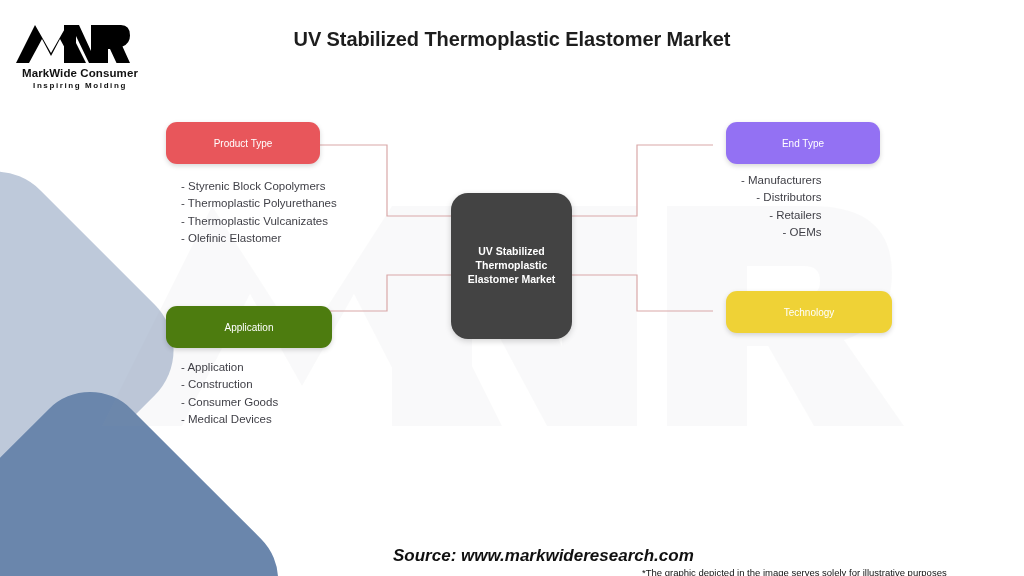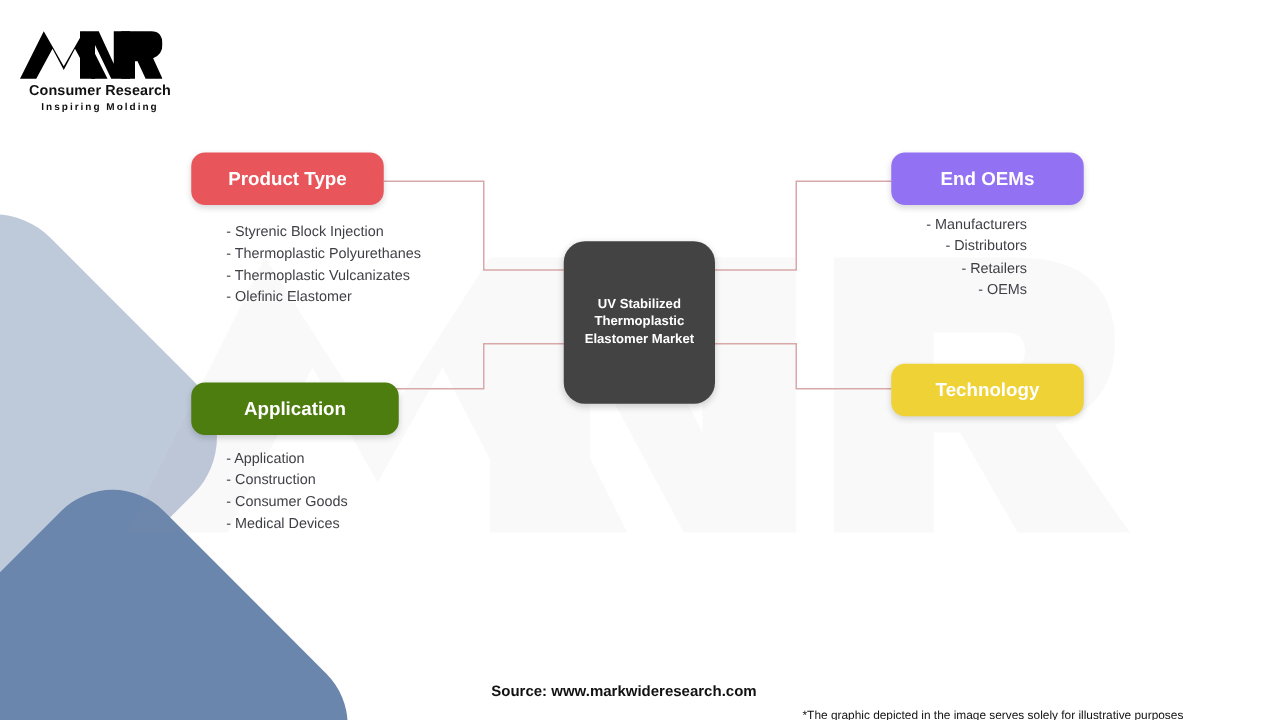--- a/index.html
+++ b/index.html
@@ -95,21 +95,21 @@
     height: 576px;
     pointer-events: none;
   }
 
   
   .center-node {
     position: absolute;
     left: 451px;
     top: 193px;
     width: 121px;
-    height: 130px;
+    height: 146px;
     background: #434343;
     border-radius: 17px;
     display: flex;
     align-items: center;
     justify-content: center;
     text-align: center;
     box-shadow: 0 2px 6px rgba(0,0,0,0.18);
   }
   .center-node-text {
     color: #ffffff;
@@ -121,50 +121,52 @@
 
   
   .pill {
     position: absolute;
     height: 42px;
     border-radius: 11px;
     display: flex;
     align-items: center;
     justify-content: center;
     color: #ffffff;
-    font-size: 15px;
-    font-weight: bold;
+    font-size: 10px;
+    font-weight: normal;
     box-shadow: 0 2px 5px rgba(0,0,0,0.16);
+    margin-left: 13px;
   }
   .pill-product  { left: 153px; top: 122px; width: 154px; background: #e8565b; }
   .pill-enduser  { left: 713px; top: 122px; width: 154px; background: #9371f3; }
   .pill-app      { left: 153px; top: 306px; width: 166px; background: #4d7c0f; }
-  .pill-tech     { left: 713px; top: 291px; width: 154px; background: #efd236; }
+  .pill-tech     { left: 713px; top: 291px; width: 166px; background: #efd236; }
 
   
   .item-list {
     position: absolute;
     font-size: 11.5px;
     color: #3f3f46;
     line-height: 1.52;
   }
   .item-list div { white-space: nowrap; }
   .list-product { left: 181px; top: 178px; }
   .list-enduser { left: 741px; top: 172px; text-align: right; }
   .list-app     { left: 181px; top: 359px; }
   .list-tech    { left: 741px; top: 344px; }
 
   
   .source {
     position: absolute;
     left: 393px;
     top: 546px;
-    font-size: 12px;
-    font-weight: bold;
-    color: #111111;
+    font-size: 17px;
+    font-weight: bold;
+    color: #111111;
+    font-style: italic;
   }
   .disclaimer {
     position: absolute;
     left: 642px;
     top: 551px;
     font-size: 9.5px;
     color: #111111;
     margin-top: 16px;
   }
 </style>
@@ -182,24 +184,25 @@
     <path d="M575 10 L720 10 Q800 10 800 78 Q800 128 752 144 L812 230 L722 230 L676 150 L655 150 L655 230 L575 230 Z M655 70 L655 100 L712 100 Q728 100 728 85 Q728 70 712 70 Z" fill="#9aa0a6"></path>
   </svg>
 
   <div class="logo">
     <svg class="logo-mark" width="116" height="44" viewBox="0 0 232 88">
       <path d="M4 82 L42 6 L74 62 L106 6 L144 82 L118 82 L92 34 L74 68 L56 34 L30 82 Z" fill="#000000"></path>
       <path d="M100 6 L130 6 L154 58 L154 6 L180 6 L180 82 L150 82 L124 28 L124 82 L100 82 Z" fill="#000000"></path>
       <path d="M188 6 L212 6 Q232 6 232 28 Q232 44 216 50 L232 82 L206 82 L192 54 L188 54 L188 82 L166 82 L166 6 Z" fill="#000000" opacity="0"></path>
       <path d="M176 6 L214 6 Q232 6 232 27 Q232 43 217 49 L232 82 L205 82 L192 54 L188 54 L188 82 L166 82 L166 6 Z" fill="#000000"></path>
     </svg>
-    <div class="logo-name">Consumer Research</div>
+    <div class="logo-name">MarkWide Consumer</div>
     <div class="logo-tag">Inspiring Molding</div>
   </div>
 
+  <div class="title">UV Stabilized Thermoplastic Elastomer Market</div>
 
   <svg class="connectors" viewBox="0 0 1024 576">
     <g fill="none" stroke="#d9a8a8" stroke-width="1.2">
       <path d="M451 216 L387 216 L387 145 L307 145"></path>
       <path d="M572 216 L637 216 L637 145 L713 145"></path>
       <path d="M451 275 L387 275 L387 311 L315 311"></path>
       <path d="M572 275 L637 275 L637 311 L713 311"></path>
     </g>
   </svg>
 
@@ -208,28 +211,28 @@
       <div>UV Stabilized</div>
       <div>Thermoplastic</div>
       <div>Elastomer Market</div>
     </div>
   </div>
 
   <div class="pill pill-product">
     <span>Product Type</span>
   </div>
   <div class="item-list list-product">
-    <div>- Styrenic Block Injection</div>
+    <div>- Styrenic Block Copolymers</div>
     <div>- Thermoplastic Polyurethanes</div>
     <div>- Thermoplastic Vulcanizates</div>
     <div>- Olefinic Elastomer</div>
   </div>
 
   <div class="pill pill-enduser">
-    <span>End OEMs</span>
+    <span>End Type</span>
   </div>
   <div class="item-list list-enduser">
     <div>- Manufacturers</div>
     <div>- Distributors</div>
     <div>- Retailers</div>
     <div>- OEMs</div>
   </div>
 
   <div class="pill pill-app">
     <span>Application</span>

